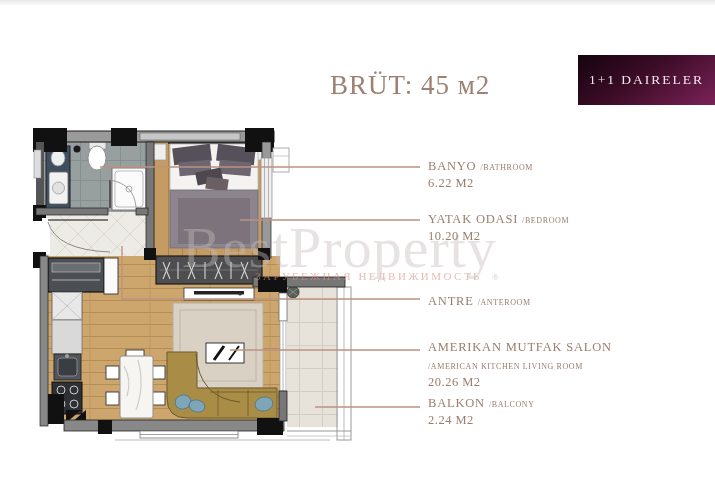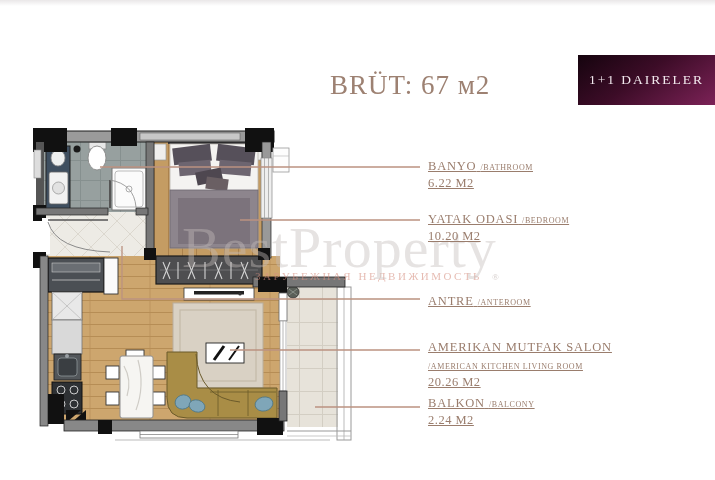--- a/index.html
+++ b/index.html
@@ -14,34 +14,34 @@
         display:flex;align-items:center;justify-content:center;}
   .type-badge span{color:#f2e9ee;font-size:13.5px;letter-spacing:2px;white-space:nowrap;}
   .plan-svg{position:absolute;left:0;top:0;z-index:1;}
   .watermark{position:absolute;z-index:2;pointer-events:none;}
   .wm-brand{left:182px;top:214px;font-size:58px;color:rgba(196,189,186,0.42);
         letter-spacing:1px;white-space:nowrap;}
   .wm-sub{left:255px;top:270px;font-size:11px;letter-spacing:2.5px;
         color:rgba(214,144,128,0.60);white-space:nowrap;}
   .wm-sub .rmark{font-size:9px;margin-left:10px;color:rgba(200,190,188,0.8);}
   .labels{position:absolute;left:428px;top:0;z-index:3;color:#9a7d6d;}
-  .room-label{position:absolute;left:0;white-space:nowrap;text-decoration:underline;}
+  .room-label{position:absolute;left:0;white-space:nowrap;}
   .room-name{font-size:12.5px;letter-spacing:0.8px;}
   .room-alt{font-size:8px;letter-spacing:0.6px;}
   .room-area{font-size:12.5px;letter-spacing:0.5px;margin-top:2px;}
   .lbl-banyo{top:156px;} .lbl-yatak{top:209px;} .lbl-antre{top:291px;}
   .lbl-mutfak{top:337px;} .lbl-balkon{top:393px;}
 </style>
 </head>
 <body>
 
 <div class="page">
   <div class="top-shade"></div>
 
-  <div class="page-title">BRÜT: 67 м2</div>
+  <div class="page-title">BRÜT: 45 м2</div>
 
   <div class="type-badge">
     <span>1+1 DAIRELER</span>
   </div>
 
   <svg class="plan-svg" width="715" height="480" viewBox="0 0 715 480">
     <defs>
       <pattern id="woodV" width="14" height="14" patternUnits="userSpaceOnUse">
         <rect width="14" height="14" fill="#c49c63"></rect>
         <line x1="0.5" y1="0" x2="0.5" y2="14" stroke="#ab824d" stroke-width="1"></line>

